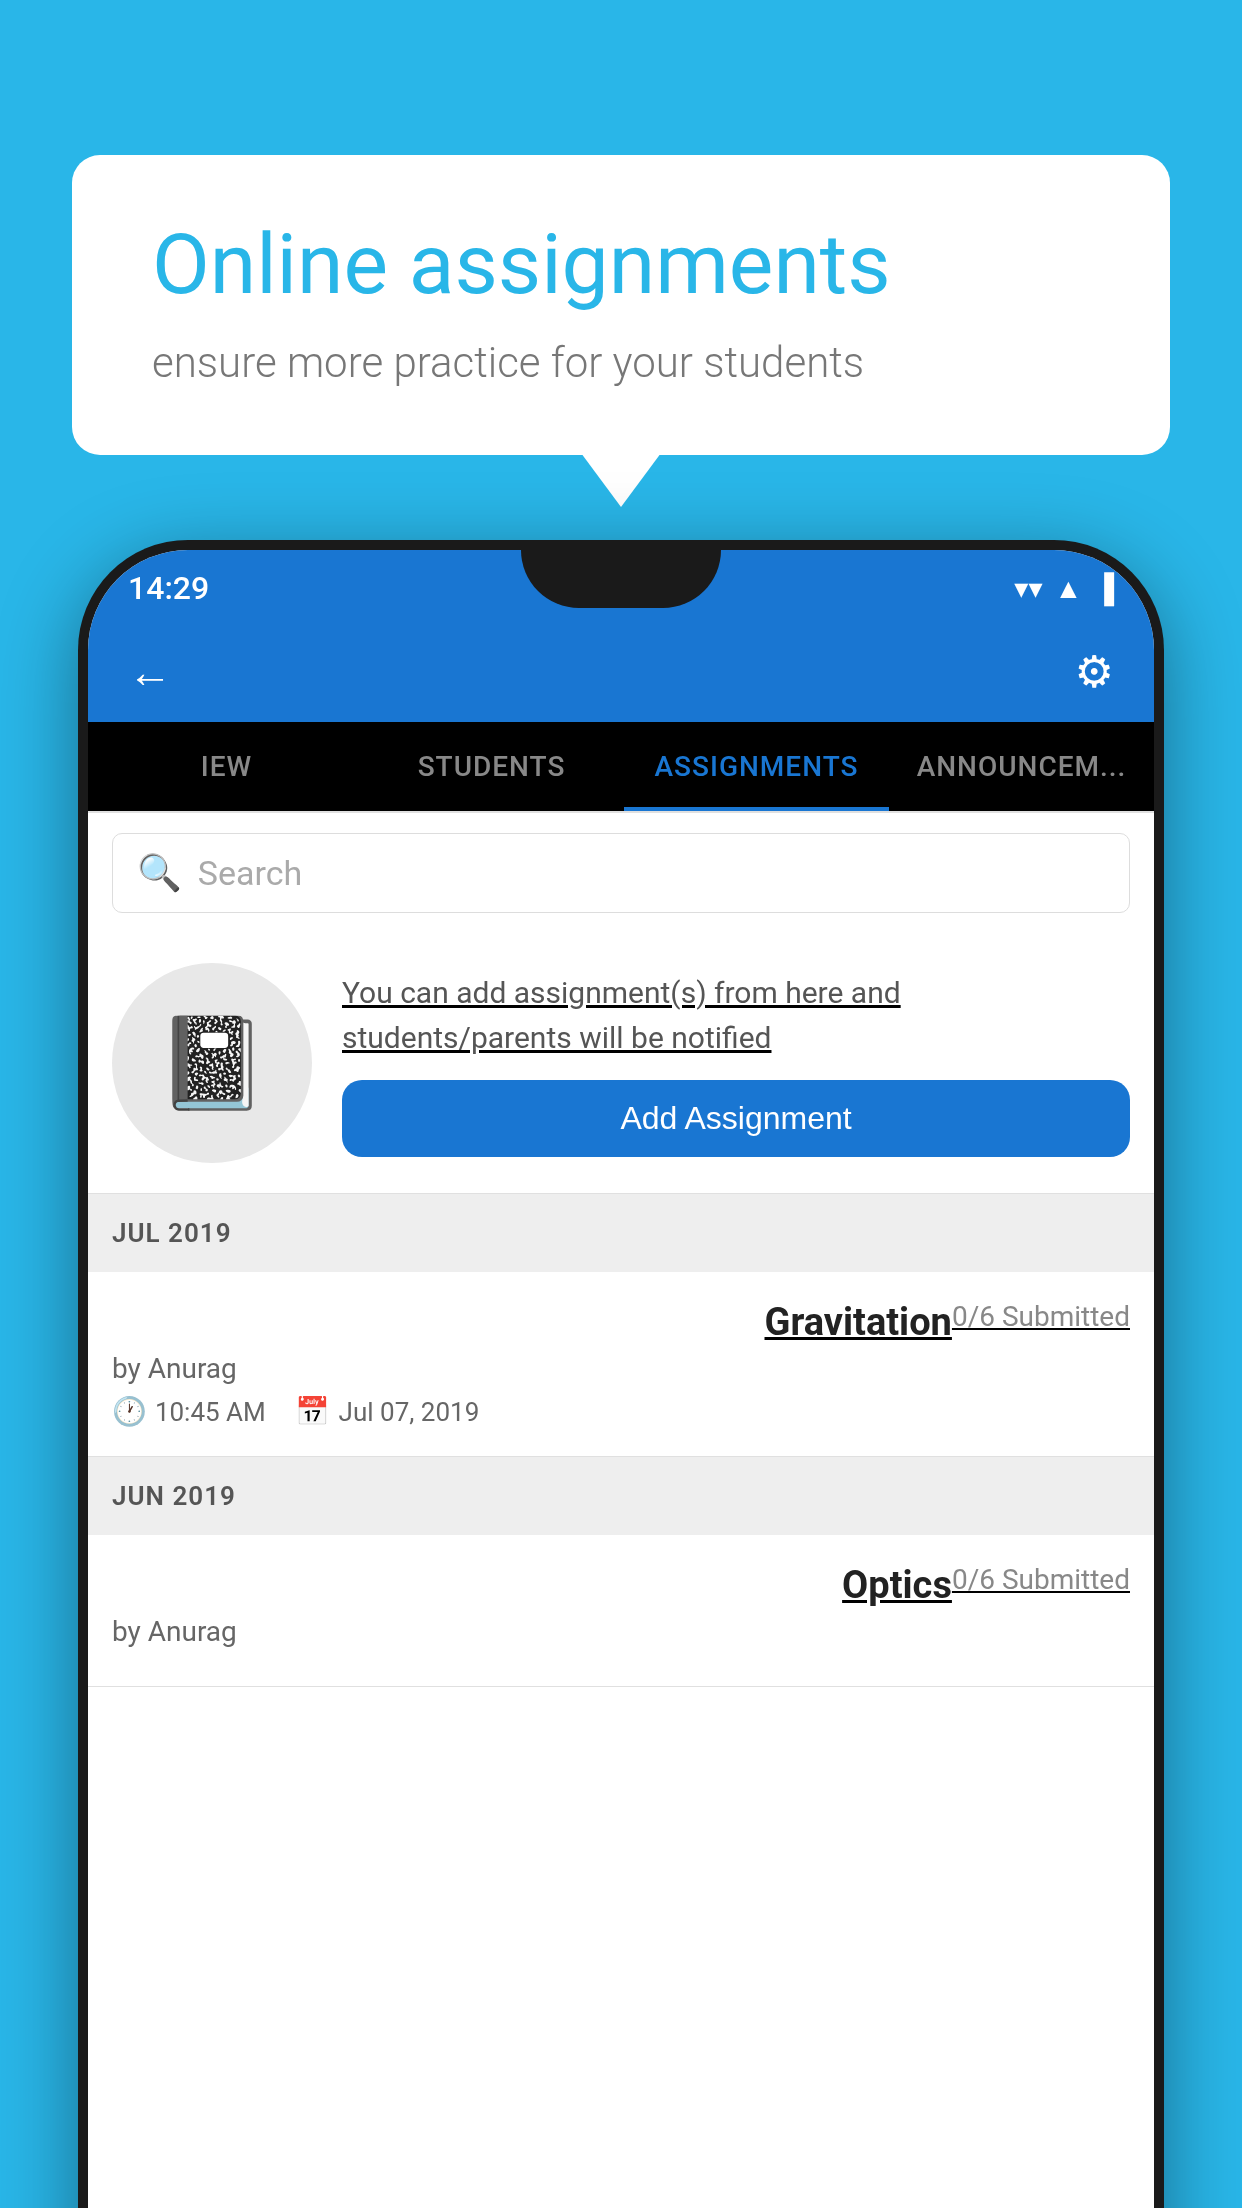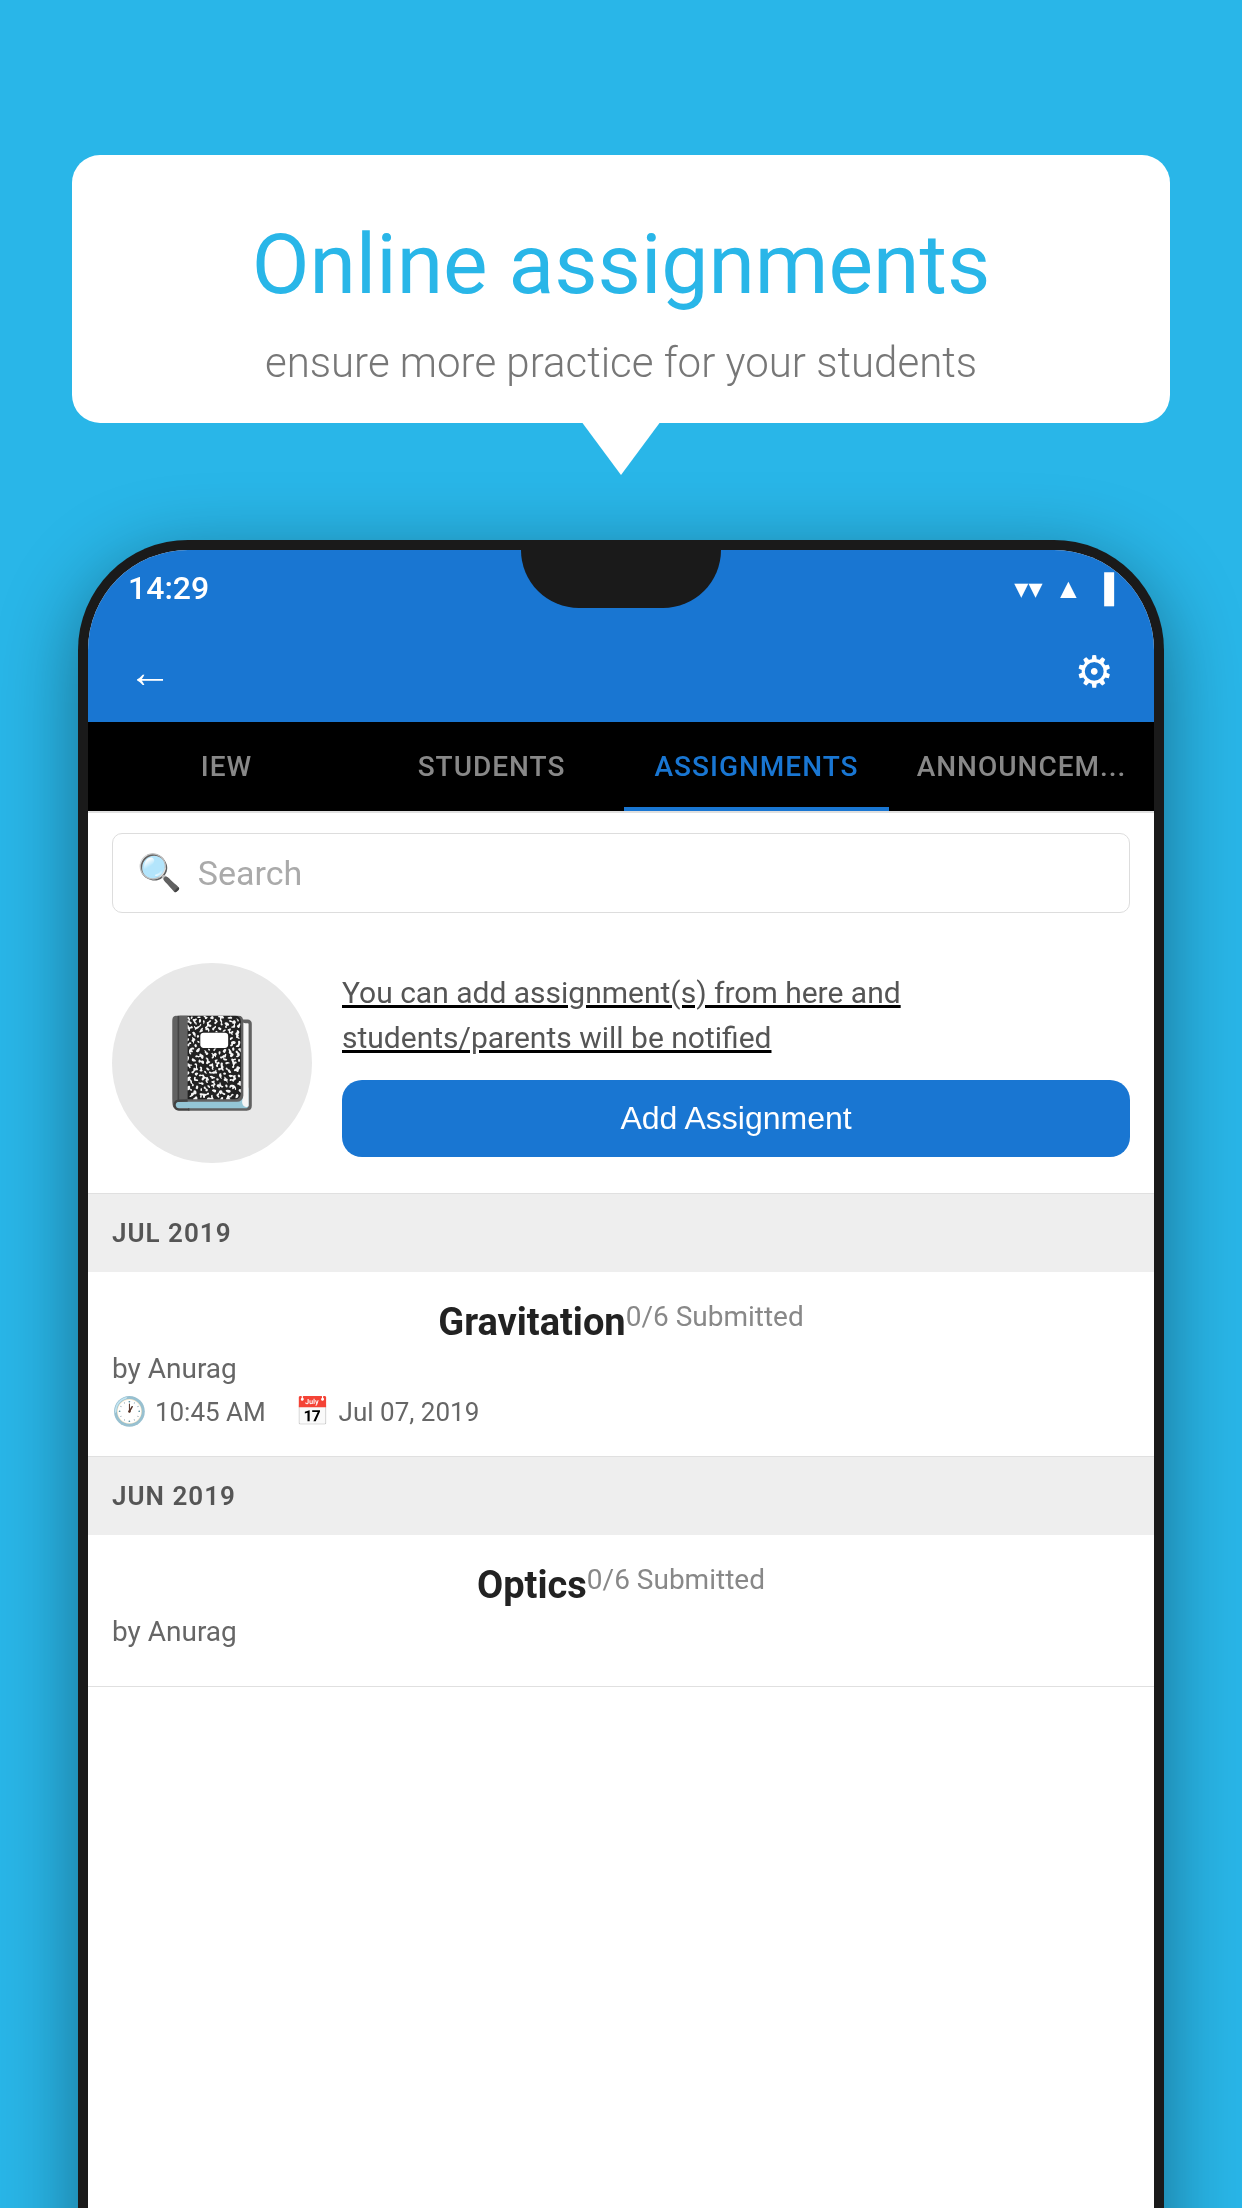--- a/index.html
+++ b/index.html
@@ -15,22 +15,21 @@
     
     .speech-bubble-container {
       position: absolute;
       top: 155px;
       left: 72px;
       width: 1098px;
     }
     .speech-bubble {
       background: white;
       border-radius: 28px;
-      padding: 60px 80px 36px;
-      text-align: center;
+      padding: 60px 80px 68px;
       position: relative;
     }
     .speech-bubble::after {
       content: '';
       position: absolute;
       bottom: -52px;
       left: 50%;
       transform: translateX(-50%);
       border-left: 40px solid transparent;
       border-right: 40px solid transparent;
@@ -262,23 +261,24 @@
     }
 
     
     .assignment-item {
       background: white;
       padding: 28px 24px;
       border-bottom: 1px solid #e0e0e0;
     }
     .assignment-row1 {
       display: flex;
-      justify-content: center;
+      justify-content: flex-end;
       align-items: flex-start;
       margin-bottom: 8px;
+      text-decoration: underline;
     }
     .assignment-name {
       font-size: 38px;
       font-weight: 700;
       color: #222;
     }
     .assignment-submitted {
       font-size: 28px;
       color: #888;
     }

